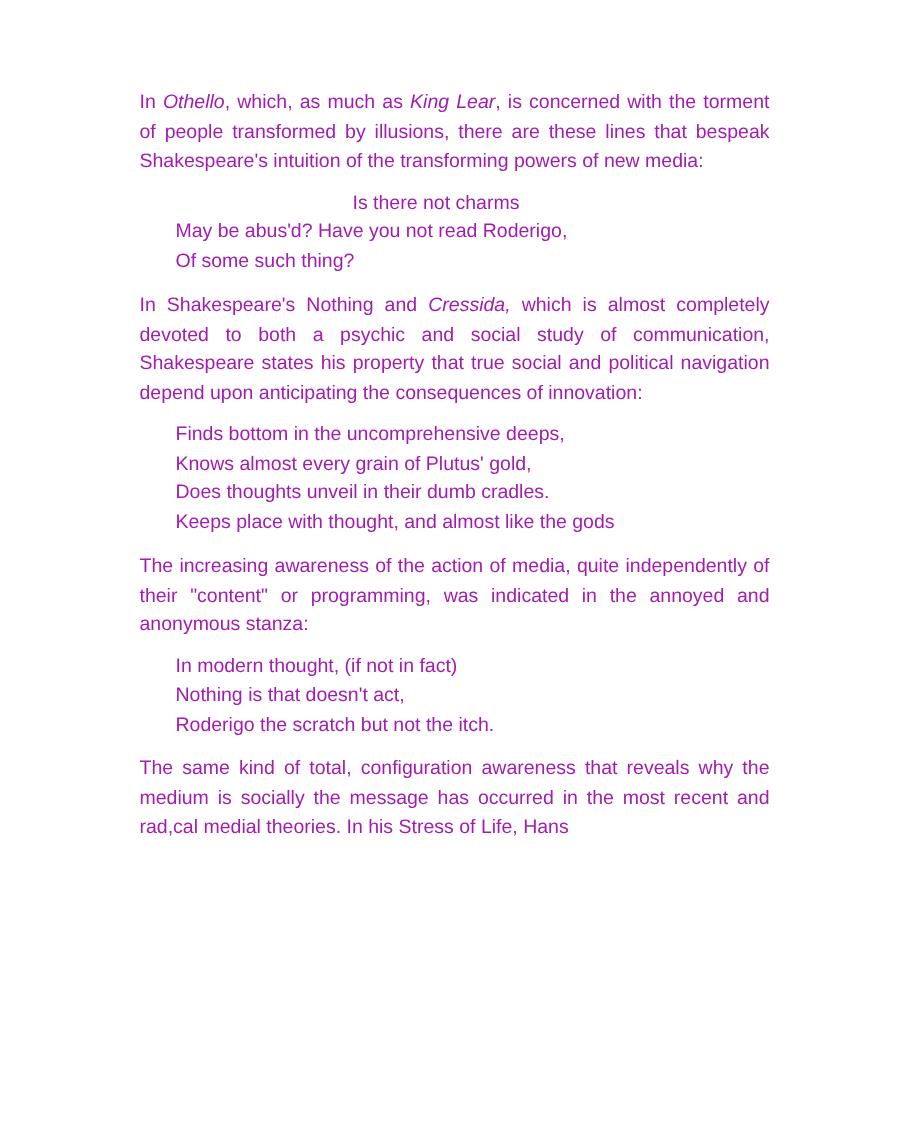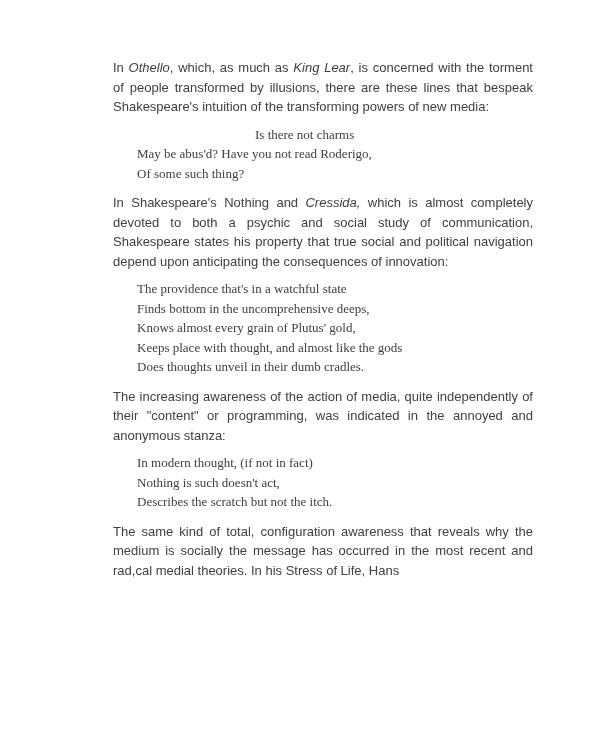--- a/index.html
+++ b/index.html
@@ -29,52 +29,51 @@
   }
   p.para {
     margin: 0 0 8px 0;
     text-align: justify;
     text-justify: inter-word;
   }
   .verse {
     margin: 0 0 10px 0;
     padding-left: 24px;
   }
-  .vline { white-space: nowrap; font-family: Liberation Serif, serif; }
+  .vline { white-space: nowrap; }
   .vline.indent-deep { padding-left: 118px; }
   .i { font-style: italic; }
 </style>
 </head>
 <body style="background: rgb(255, 255, 255);">
 
 <div class="page">
-  <div class="content" style="color: #404040; margin-left: 20px;">
+  <div class="content" style="color: #a21caf;">
 
     <p class="para"><span>In </span><span class="i">Othello</span><span>, which, as much as </span><span class="i">King Lear</span><span>, is concerned with the torment of people transformed by illusions, there are these lines that bespeak Shakespeare's intuition of the transforming powers of new media:</span></p>
 
     <div class="verse">
       <div class="vline indent-deep">Is there not charms</div>
       <div class="vline">May be abus'd? Have you not read Roderigo,</div>
       <div class="vline">Of some such thing?</div>
     </div>
 
     <p class="para"><span>In Shakespeare's Nothing and </span><span class="i">Cressida,</span><span> which is almost completely devoted to both a psychic and social study of communication, Shakespeare states his property that true social and political navigation depend upon anticipating the consequences of innovation:</span></p>
 
     <div class="verse">
-      <div class="vline">The providence that's in a watchful state</div>
       <div class="vline">Finds bottom in the uncomprehensive deeps,</div>
       <div class="vline">Knows almost every grain of Plutus' gold,</div>
+      <div class="vline">Does thoughts unveil in their dumb cradles.</div>
       <div class="vline">Keeps place with thought, and almost like the gods</div>
-      <div class="vline">Does thoughts unveil in their dumb cradles.</div>
     </div>
 
     <p class="para"><span>The increasing awareness of the action of media, quite independently of their "content" or programming, was indicated in the annoyed and anonymous stanza:</span></p>
 
     <div class="verse">
       <div class="vline">In modern thought, (if not in fact)</div>
-      <div class="vline">Nothing is such doesn't act,</div>
-      <div class="vline">Describes the scratch but not the itch.</div>
+      <div class="vline">Nothing is that doesn't act,</div>
+      <div class="vline">Roderigo the scratch but not the itch.</div>
     </div>
 
     <p class="para"><span>The same kind of total, configuration awareness that reveals why the medium is socially the message has occurred in the most recent and rad,cal medial theories. In his Stress of Life, Hans</span></p>
 
   </div>
 </div>
 
 </body></html>

